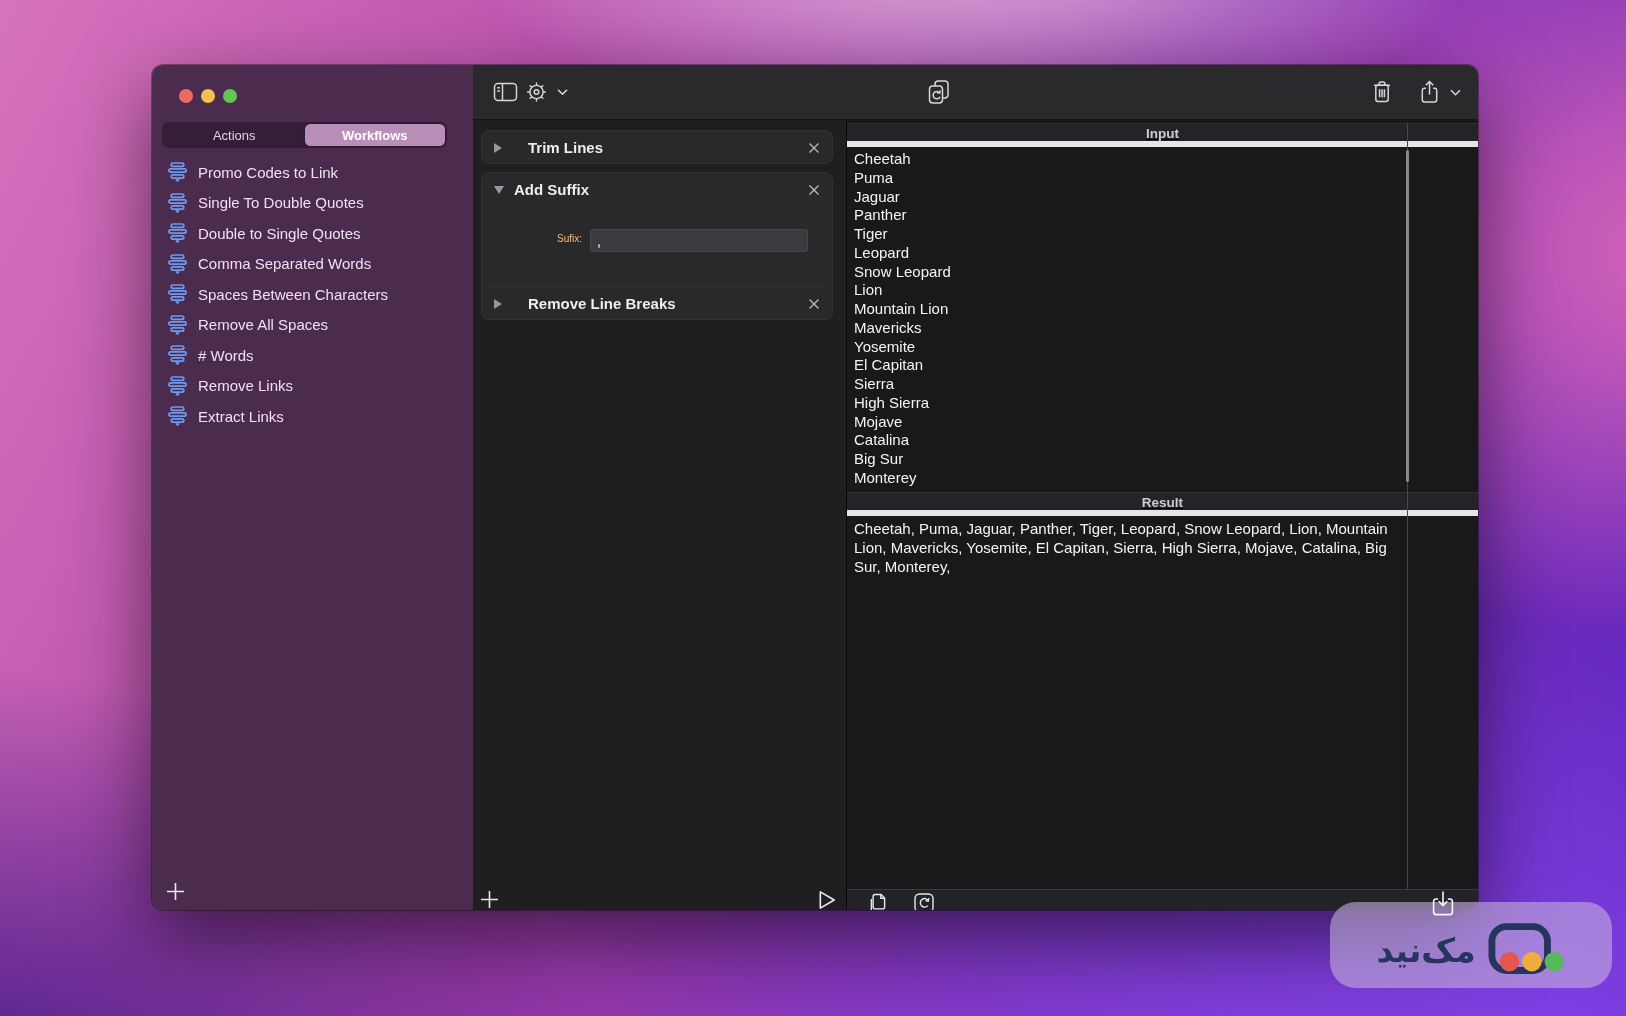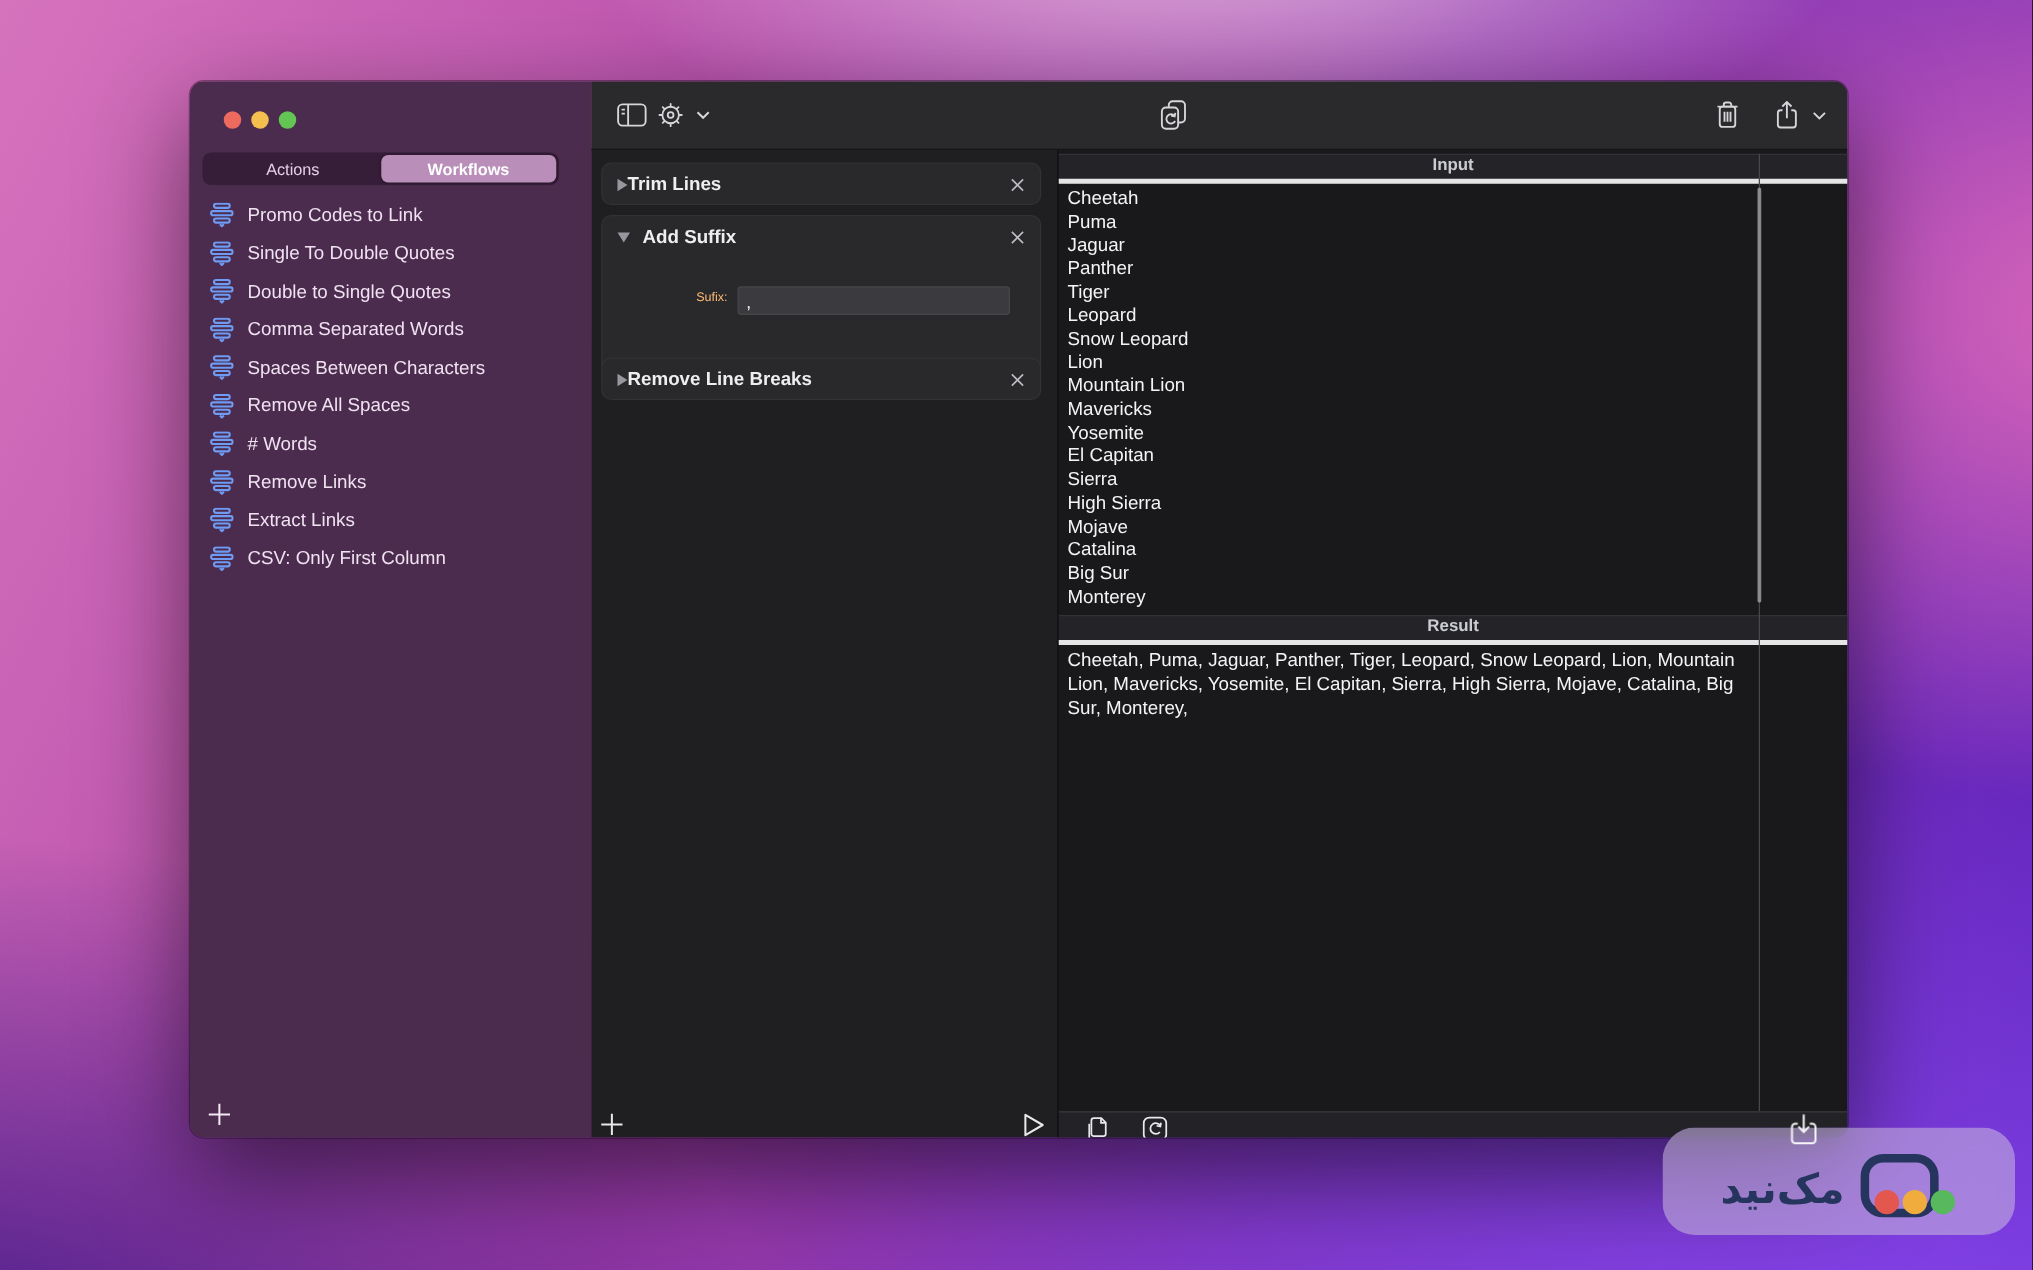--- a/index.html
+++ b/index.html
@@ -46,36 +46,36 @@
   
   .mid{position:absolute;left:321px;top:55px;width:374px;height:790px;background:#1f1f22;
        border-right:1px solid #070708;box-sizing:border-box;}
   .card{position:absolute;left:8px;width:352px;background:#29292c;border:1px solid #323235;
         border-radius:8px;box-sizing:border-box;}
   .card-head{height:33px;display:flex;align-items:center;padding:0 12px;}
   .tri-right{width:0;height:0;border-top:5.5px solid transparent;border-bottom:5.5px solid transparent;
              border-left:8px solid #97979e;}
   .tri-down{width:0;height:0;border-left:5.5px solid transparent;border-right:5.5px solid transparent;
             border-top:8px solid #97979e;}
-  .card-title{font-size:15px;font-weight:700;color:#eeeef1;margin-left:0;}
+  .card-title{font-size:15px;font-weight:700;color:#eeeef1;margin-left:26px;}
   .card-x{margin-left:auto;display:flex;cursor:default;}
   .suffix-row{position:absolute;left:0;top:56px;width:100%;height:26px;}
   .suffix-label{position:absolute;left:18px;top:4px;width:82px;text-align:right;
                 font-size:10px;color:#fdba74;}
   .suffix-input{position:absolute;left:108px;top:0;width:218px;height:23px;background:#3b3b3f;
                 border:1px solid #47474b;border-radius:3px;color:#fff;font-size:14px;
                 padding:0 6px;font-family:"Liberation Sans",sans-serif;box-sizing:border-box;outline:none;}
   .mid-add{position:absolute;left:7px;top:770px;color:#e9e9ec;}
   .mid-play{position:absolute;left:343px;top:769px;color:#e9e9ec;}
 
   
   .right{position:absolute;left:695px;top:55px;width:631px;height:790px;background:#19191c;}
   .io-head{position:absolute;left:0;width:100%;height:24px;background:#242428;
-           border-top:1px solid #323236;border-bottom:4px solid #e5e5e5;box-sizing:border-box;
-           display:flex;align-items:flex-start;justify-content:center;}
+           border-top:1px solid #323236;border-bottom:6px solid #e5e5e5;box-sizing:border-box;
+           display:flex;align-items:flex-end;justify-content:center;text-decoration:underline;}
   .io-head span{font-size:13.5px;font-weight:700;color:#cbccd2;
                 width:561px;text-align:center;display:block;}
   .io-text{position:absolute;left:7px;font-size:15px;line-height:18.75px;color:#f4f4f6;}
   .gutter{position:absolute;left:560px;top:3px;width:1px;height:766px;background:#47474c;}
   .scroll-thumb{position:absolute;left:559px;top:30px;width:2.5px;height:332px;
                 background:#9a9a9f;border-radius:2px;opacity:.85;}
   .io-bottom{position:absolute;left:0;top:769px;width:100%;height:21px;background:#232327;
              border-top:1px solid #3a3a3e;box-sizing:border-box;}
   .io-btn{position:absolute;top:772px;color:#e9e9ec;}
 
@@ -202,31 +202,20 @@
         <div class="wf-row">
           <span class="wf-icon">
             <svg width="19" height="20" viewBox="0 0 19 20" fill="none" stroke="currentColor" stroke-width="1.7">
               <rect x="3.2" y="1" width="12.6" height="3.3" rx="1.65"></rect>
               <rect x="0.9" y="6.9" width="17.2" height="3.3" rx="1.65"></rect>
               <rect x="3.2" y="12.8" width="12.6" height="3.3" rx="1.65"></rect>
               <path d="M7.9 17.4 L9.5 19 L11.1 17.4"></path>
             </svg>
           </span>
           <span class="wf-label">Extract Links</span>
-        </div>
-        <div class="wf-row">
-          <span class="wf-icon">
-            <svg width="19" height="20" viewBox="0 0 19 20" fill="none" stroke="currentColor" stroke-width="1.7">
-              <rect x="3.2" y="1" width="12.6" height="3.3" rx="1.65"></rect>
-              <rect x="0.9" y="6.9" width="17.2" height="3.3" rx="1.65"></rect>
-              <rect x="3.2" y="12.8" width="12.6" height="3.3" rx="1.65"></rect>
-              <path d="M7.9 17.4 L9.5 19 L11.1 17.4"></path>
-            </svg>
-          </span>
-          <span class="wf-label">CSV: Only First Column</span>
         </div>
       </div>
 
     <div class="side-add">
       <svg width="19" height="19" viewBox="0 0 19 19" stroke="currentColor" stroke-width="1.6" fill="none">
         <path d="M9.5 1v17M1 9.5h17"></path>
       </svg>
     </div>
   </div>
 

